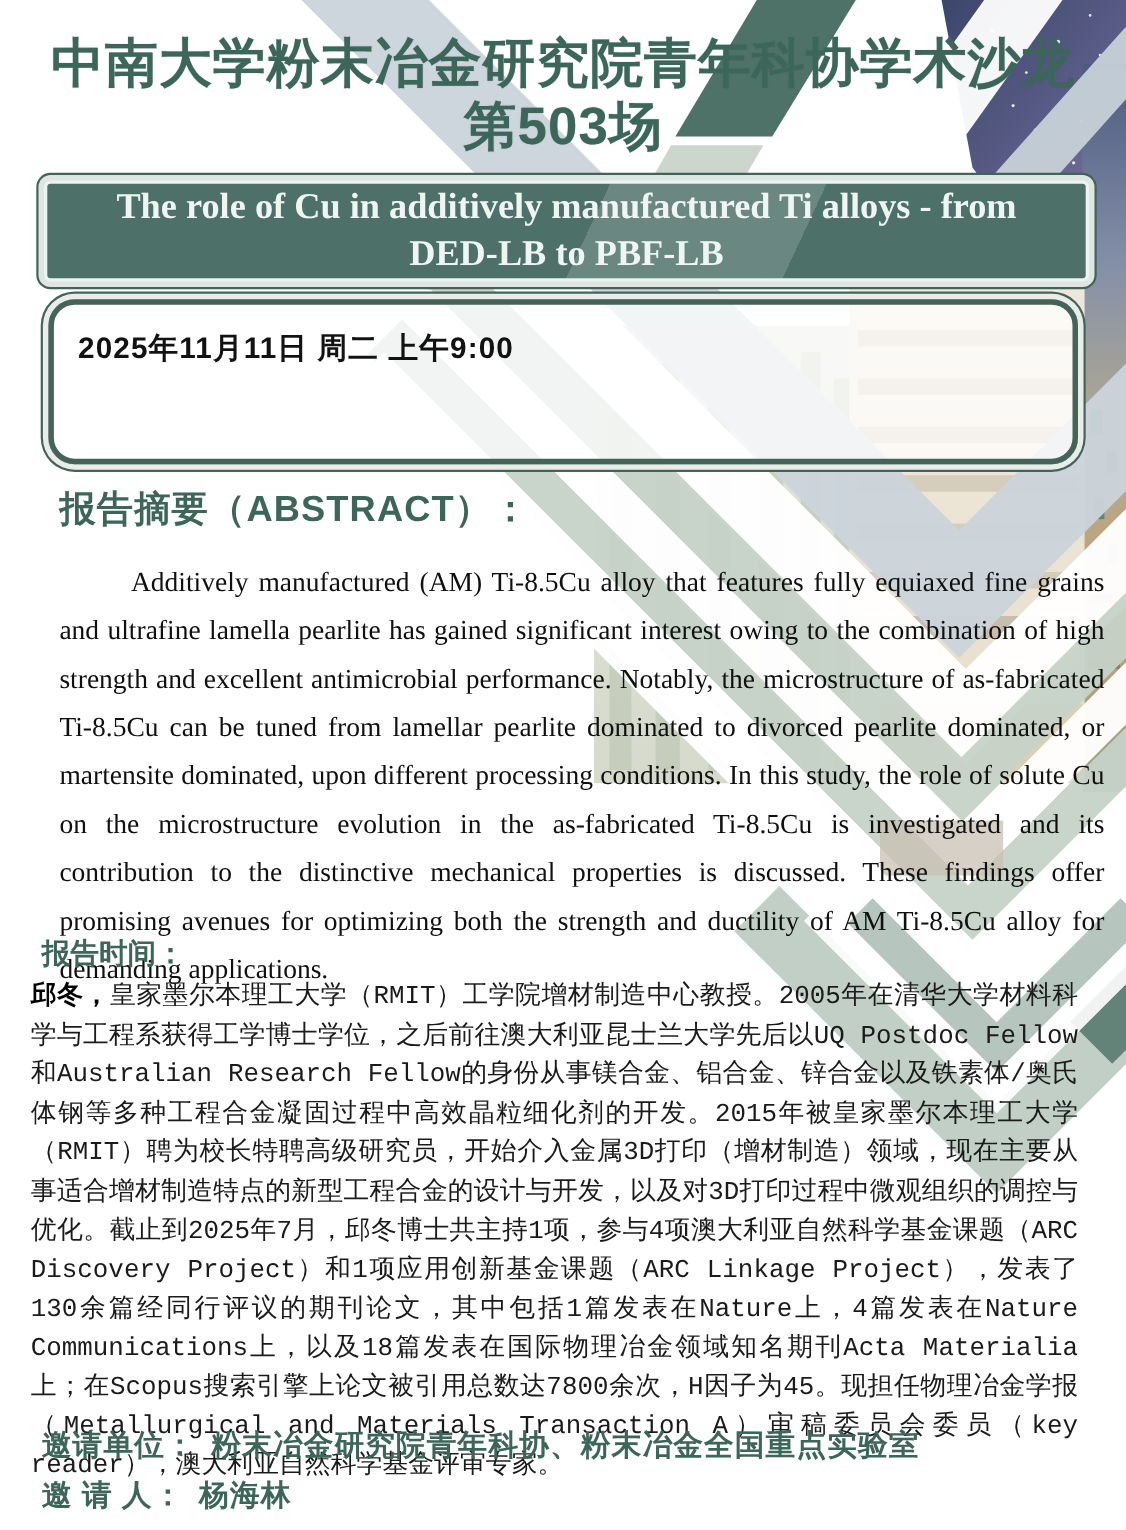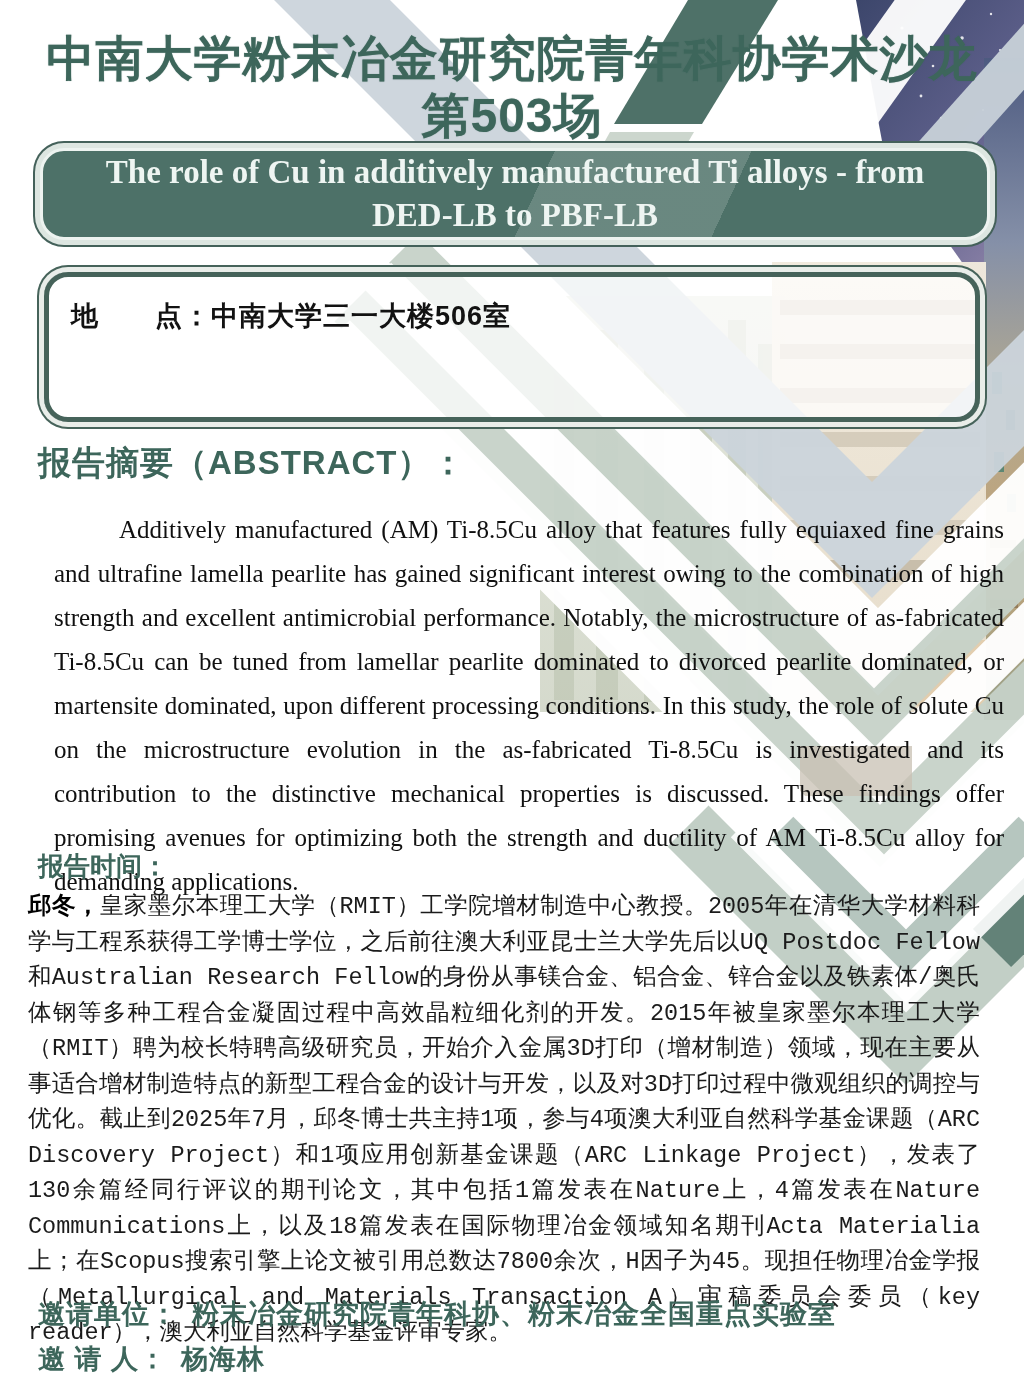--- a/index.html
+++ b/index.html
@@ -18,24 +18,24 @@
     text-align:center;
     color:#3d665b;
     font-weight:bold;
     font-size:48px;line-height:57px;
     letter-spacing:1px;
     font-family:"Liberation Sans",sans-serif;
     text-shadow:0 0 1px rgba(61,102,91,.6);
   }
 
   .en-box{
-    position:absolute;left:40px;top:148px;width:944px;height:86px;
+    position:absolute;left:40px;top:164px;width:944px;height:86px;
     background:linear-gradient(115deg, rgba(255,255,255,0) 52%, rgba(255,255,255,.16) 52%, rgba(255,255,255,.16) 72%, rgba(255,255,255,0) 72%), #4d7168;
     border:3px solid #edf3f0;
-    border-radius:24px;
+    border-radius:6px;
     box-shadow:0 0 0 5px #dde6e1, 0 0 0 7px #44615a;
     display:flex;align-items:center;justify-content:center;
   }
   .en-box .talk-title{
     color:#eef5f2;
     font-family:"Liberation Serif",serif;
     font-weight:bold;
     font-size:33px;line-height:43px;
     text-align:center;
     padding:0 26px;
@@ -61,21 +61,21 @@
   }
   .info-row .label{flex:0 0 auto;}
   .info-row .value{flex:0 0 auto;}
 
   .sec-heading{
     position:absolute;left:38px;
     color:#3d665b;
     font-weight:bold;
     font-family:"Liberation Sans",sans-serif;
   }
-  .abstract-heading{top:441px;font-size:33px;letter-spacing:1px;}
+  .abstract-heading{top:441px;font-size:33px;letter-spacing:1px;margin-left:16px;}
   .bio-heading{top:849px;font-size:26px;}
 
   .abstract-body{
     position:absolute;left:38px;top:492px;width:950px;
     font-family:"Liberation Serif","DejaVu Serif",serif;
     color:#101010;
     font-size:25px;line-height:44px;
     text-align:justify;
     text-indent:2.6em;
     margin:16px;
@@ -211,24 +211,21 @@
       <div>中南大学粉末冶金研究院青年科协学术沙龙</div>
       <div>第503场</div>
     </div>
 
     <div class="en-box">
       <div class="talk-title">The role of Cu in additively manufactured Ti alloys - from DED-LB to PBF-LB</div>
     </div>
 
     <div class="info-box">
       <div class="info-row">
-      </div>
-      <div class="info-row">
-        <span class="label">地　　点：</span>
-        <span class="value">中南大学三一大楼506室</span>
+        <span class="value">2025年11月11日 周二 上午9:00</span>
       </div>
     </div>
 
     <div class="sec-heading abstract-heading">报告摘要（ABSTRACT）：</div>
     <p class="abstract-body">Additively manufactured (AM) Ti-8.5Cu alloy that features fully equiaxed fine grains and ultrafine lamella pearlite has gained significant interest owing to the combination of high strength and excellent antimicrobial performance. Notably, the microstructure of as-fabricated Ti-8.5Cu can be tuned from lamellar pearlite dominated to divorced pearlite dominated, or martensite dominated, upon different processing conditions. In this study, the role of solute Cu on the microstructure evolution in the as-fabricated Ti-8.5Cu is investigated and its contribution to the distinctive mechanical properties is discussed. These findings offer promising avenues for optimizing both the strength and ductility of AM Ti-8.5Cu alloy for demanding applications.</p>
 
     <div class="sec-heading bio-heading">报告时间：</div>
     <p class="bio-body"><span class="bio-lead">邱冬，</span><span>皇家墨尔本理工大学（RMIT）工学院增材制造中心教授。2005年在清华大学材料科学与工程系获得工学博士学位，之后前往澳大利亚昆士兰大学先后以UQ Postdoc Fellow和Australian Research Fellow的身份从事镁合金、铝合金、锌合金以及铁素体/奥氏体钢等多种工程合金凝固过程中高效晶粒细化剂的开发。2015年被皇家墨尔本理工大学（RMIT）聘为校长特聘高级研究员，开始介入金属3D打印（增材制造）领域，现在主要从事适合增材制造特点的新型工程合金的设计与开发，以及对3D打印过程中微观组织的调控与优化。截止到2025年7月，邱冬博士共主持1项，参与4项澳大利亚自然科学基金课题（ARC Discovery Project）和1项应用创新基金课题（ARC Linkage Project），发表了130余篇经同行评议的期刊论文，其中包括1篇发表在Nature上，4篇发表在Nature Communications上，以及18篇发表在国际物理冶金领域知名期刊Acta Materialia上；在Scopus搜索引擎上论文被引用总数达7800余次，H因子为45。现担任物理冶金学报（Metallurgical and Materials Transaction A）审稿委员会委员（key reader），澳大利亚自然科学基金评审专家。</span></p>
 
     <div class="footer-row invite-unit-row">

